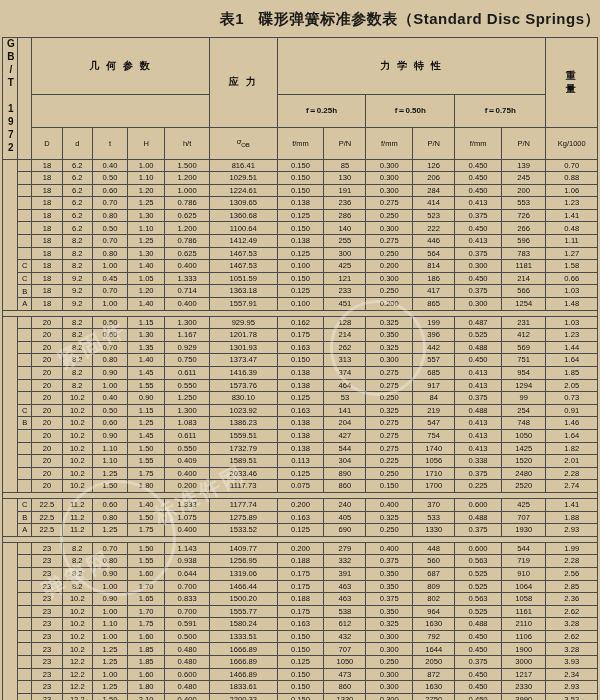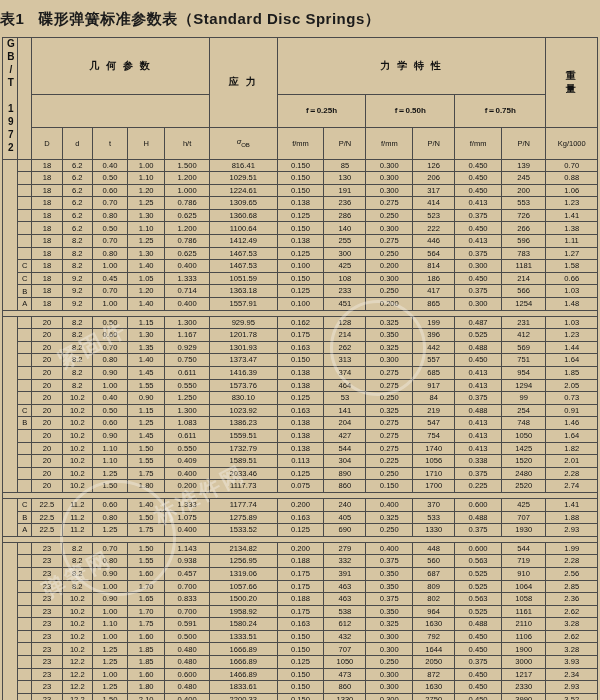--- a/index.html
+++ b/index.html
@@ -10,21 +10,21 @@
     overflow:hidden;
   }
   .page{
     position:relative;
     width:600px;height:700px;
     background:#d6c5a2;
     box-sizing:border-box;
     padding:0;
   }
   .title{
-    text-align:left;
+    text-align:right;
     font-weight:bold;
     font-size:15px;
     color:#1b1b1b;
     padding:10px 0 8px 0;
     letter-spacing:0.5px;
   }
   table{
     border-collapse:collapse;
     width:596px;
     margin:0 2px;
@@ -207,21 +207,21 @@
           <td class="rowmark"></td>
           <td>18</td>
           <td>6.2</td>
           <td>0.60</td>
           <td>1.20</td>
           <td>1.000</td>
           <td>1224.61</td>
           <td>0.150</td>
           <td>191</td>
           <td>0.300</td>
-          <td>317</td>
+          <td>284</td>
           <td>0.450</td>
           <td>200</td>
           <td>1.06</td>
         </tr>
         <tr>
           <td style="border-top: none; border-bottom: none;"></td>
           <td class="rowmark"></td>
           <td>18</td>
           <td>6.2</td>
           <td>0.70</td>
@@ -261,21 +261,21 @@
           <td>0.50</td>
           <td>1.10</td>
           <td>1.200</td>
           <td>1100.64</td>
           <td>0.150</td>
           <td>140</td>
           <td>0.300</td>
           <td>222</td>
           <td>0.450</td>
           <td>266</td>
-          <td>1.38</td>
+          <td>0.48</td>
         </tr>
         <tr>
           <td style="border-top: none; border-bottom: none;"></td>
           <td class="rowmark"></td>
           <td>18</td>
           <td>8.2</td>
           <td>0.70</td>
           <td>1.25</td>
           <td>0.786</td>
           <td>1412.49</td>
@@ -324,21 +324,21 @@
         <tr>
           <td style="border-top: none; border-bottom: none;"></td>
           <td class="rowmark">C</td>
           <td>18</td>
           <td>9.2</td>
           <td>0.45</td>
           <td>1.05</td>
           <td>1.333</td>
           <td>1051.59</td>
           <td>0.150</td>
-          <td>108</td>
+          <td>121</td>
           <td>0.300</td>
           <td>186</td>
           <td>0.450</td>
           <td>214</td>
           <td>0.66</td>
         </tr>
         <tr>
           <td style="border-top: none; border-bottom: none;"></td>
           <td class="rowmark">B</td>
           <td>18</td>
@@ -671,21 +671,21 @@
           <td colspan="15"></td>
         </tr>
         <tr>
           <td style="border-top: none; border-bottom: none;"></td>
           <td class="rowmark"></td>
           <td>23</td>
           <td>8.2</td>
           <td>0.70</td>
           <td>1.50</td>
           <td>1.143</td>
-          <td>2134.82</td>
+          <td>1409.77</td>
           <td>0.200</td>
           <td>279</td>
           <td>0.400</td>
           <td>448</td>
           <td>0.600</td>
           <td>544</td>
           <td>1.99</td>
         </tr>
         <tr>
           <td style="border-top: none; border-bottom: none;"></td>
@@ -704,39 +704,39 @@
           <td>719</td>
           <td>2.28</td>
         </tr>
         <tr>
           <td style="border-top: none; border-bottom: none;"></td>
           <td class="rowmark"></td>
           <td>23</td>
           <td>8.2</td>
           <td>0.90</td>
           <td>1.60</td>
-          <td>0.457</td>
+          <td>0.644</td>
           <td>1319.06</td>
           <td>0.175</td>
           <td>391</td>
           <td>0.350</td>
           <td>687</td>
           <td>0.525</td>
           <td>910</td>
           <td>2.56</td>
         </tr>
         <tr>
           <td style="border-top: none; border-bottom: none;"></td>
           <td class="rowmark"></td>
           <td>23</td>
           <td>8.2</td>
           <td>1.00</td>
           <td>1.70</td>
           <td>0.700</td>
-          <td>1057.66</td>
+          <td>1466.44</td>
           <td>0.175</td>
           <td>463</td>
           <td>0.350</td>
           <td>809</td>
           <td>0.525</td>
           <td>1064</td>
           <td>2.85</td>
         </tr>
         <tr>
           <td style="border-top: none; border-bottom: none;"></td>
@@ -756,21 +756,21 @@
           <td>2.36</td>
         </tr>
         <tr>
           <td style="border-top: none; border-bottom: none;"></td>
           <td class="rowmark"></td>
           <td>23</td>
           <td>10.2</td>
           <td>1.00</td>
           <td>1.70</td>
           <td>0.700</td>
-          <td>1958.92</td>
+          <td>1555.77</td>
           <td>0.175</td>
           <td>538</td>
           <td>0.350</td>
           <td>964</td>
           <td>0.525</td>
           <td>1161</td>
           <td>2.62</td>
         </tr>
         <tr>
           <td style="border-top: none; border-bottom: none;"></td>

